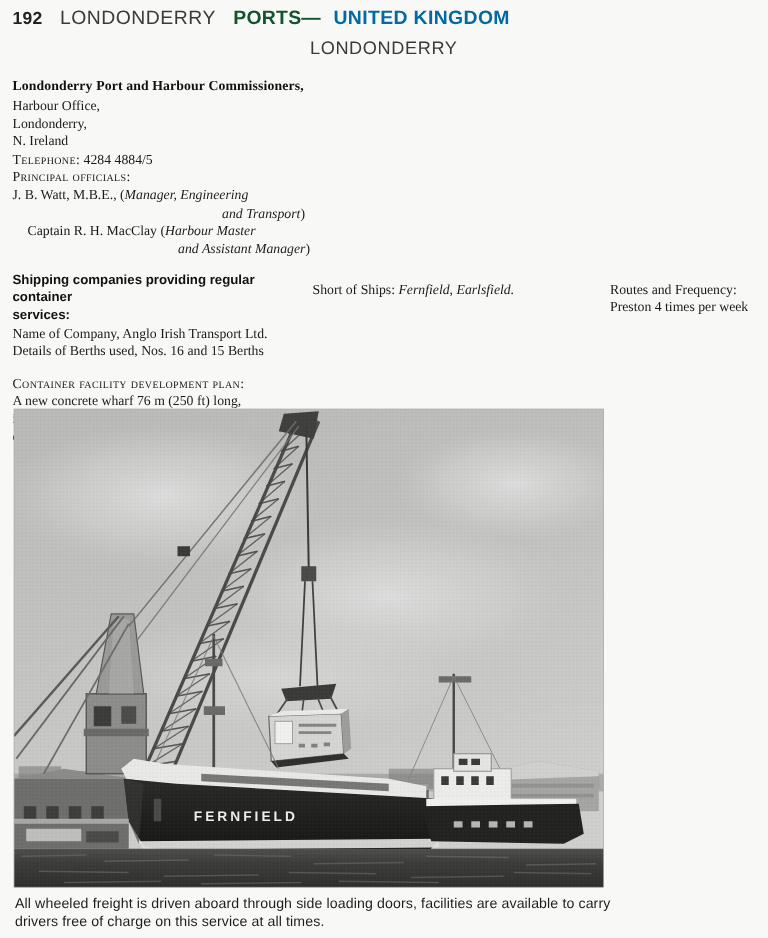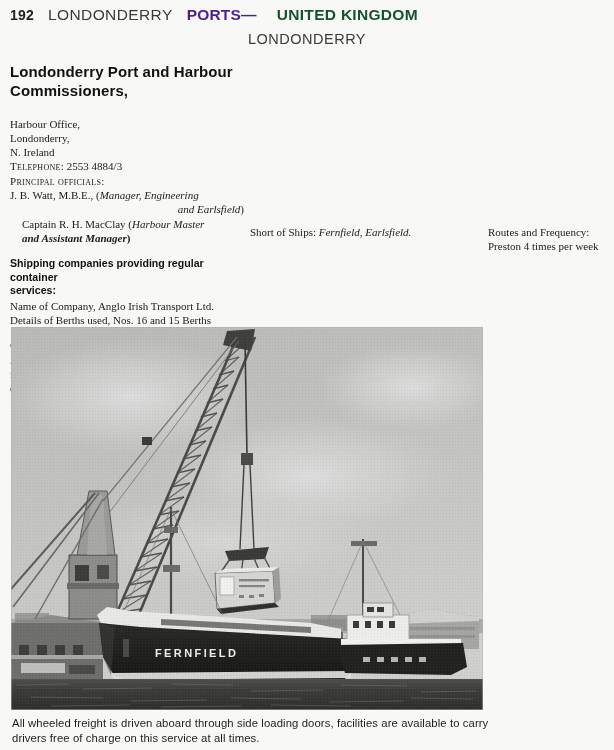--- a/index.html
+++ b/index.html
@@ -38,28 +38,28 @@
     font-size: 15.5px;
     font-weight: 300;
     letter-spacing: 0.4px;
     color: #3a3a3a;
   }
   .head-section {
     margin-left: 14px;
     font-size: 15.5px;
     font-weight: bold;
     letter-spacing: 0.2px;
-    color: #4c1d95;
+    color: #14532d;
   }
   .head-country {
-    margin-left: 20px;
+    margin-left: 10px;
     font-size: 15.5px;
     font-weight: bold;
     letter-spacing: 0.3px;
-    color: #14532d;
+    color: #0369a1;
   }
   .sub-head {
     position: absolute;
     left: 0; top: 31px;
     width: 614px;
     text-align: center;
     font-family: "Liberation Sans", sans-serif;
     font-size: 14.5px;
     font-weight: 300;
     letter-spacing: 0.5px;
@@ -77,42 +77,42 @@
     left: 250px; top: 225px;
     width: 230px;
   }
   .col-right {
     position: absolute;
     left: 488px; top: 225px;
     width: 124px;
   }
 
   .org-name {
-    font-family: Liberation Sans, sans-serif;
-    font-size: 15px;
+    font-family: Liberation Serif, serif;
+    font-size: 11px;
     font-weight: bold;
     letter-spacing: 0.1px;
     line-height: 1.25;
     color: #111;
-    margin-bottom: 16px;
+    margin-bottom: 1px;
   }
   .ser {
     font-family: "Liberation Serif", serif;
     font-size: 11px;
     line-height: 1.30;
     color: #1a1a1a;
   }
   .sc {
     font-variant: small-caps;
     letter-spacing: 0.3px;
   }
   .it { font-style: italic; }
   .indent-1 { padding-left: 12px; }
   .ralign { text-align: right; padding-right: 6px; }
-  .ralign-2 { padding-right: 2px; font-weight: bold; }
+  .ralign-2 { text-align: right; padding-right: 2px; }
 
   .sec-head {
     font-family: "Liberation Sans", sans-serif;
     font-size: 10.6px;
     font-weight: bold;
     line-height: 1.28;
     color: #111;
     margin-top: 12px;
     margin-bottom: 1px;
   }
@@ -170,28 +170,28 @@
 
   <div class="org-name">Londonderry Port and Harbour Commissioners,</div>
 
   <div class="ser">
     <div>Harbour Office,</div>
     <div>Londonderry,</div>
     <div>N. Ireland</div>
   </div>
 
   <div class="ser">
-    <span class="sc">Telephone:</span><span>&nbsp;</span><span>2553 4884/3</span>
+    <span class="sc">Telephone:</span><span>&nbsp;</span><span>4284 4884/5</span>
   </div>
 
   <div class="ser sc">Principal officials:</div>
 
   <div class="ser">
     <div><span>J. B. Watt, M.B.E., (</span><span class="it">Manager, Engineering</span></div>
-    <div class="ralign"><span class="it">and Earlsfield</span><span>)</span></div>
+    <div class="ralign"><span class="it">and Transport</span><span>)</span></div>
   </div>
 
   <div class="ser indent-1">
     <div><span>Captain R. H. MacClay (</span><span class="it">Harbour Master</span></div>
     <div class="ralign-2"><span class="it">and Assistant Manager</span><span>)</span></div>
   </div>
 
   <div class="sec-head">
     <div>Shipping companies providing regular container</div>
     <div>services:</div>

